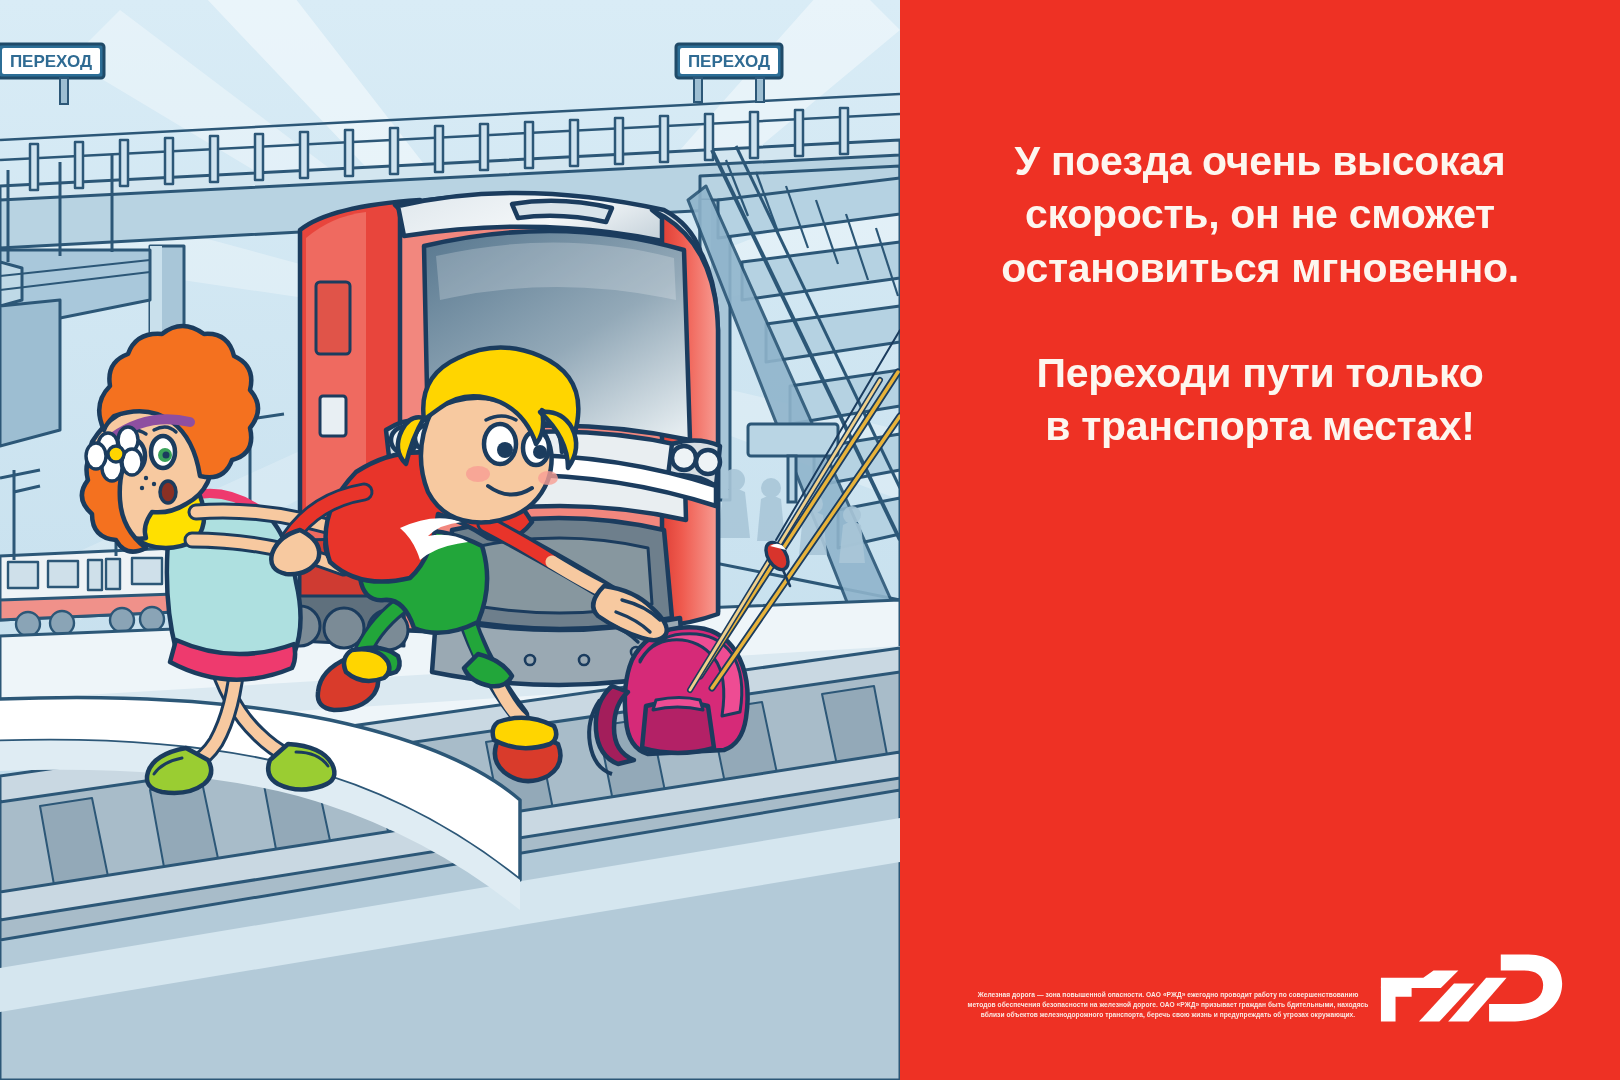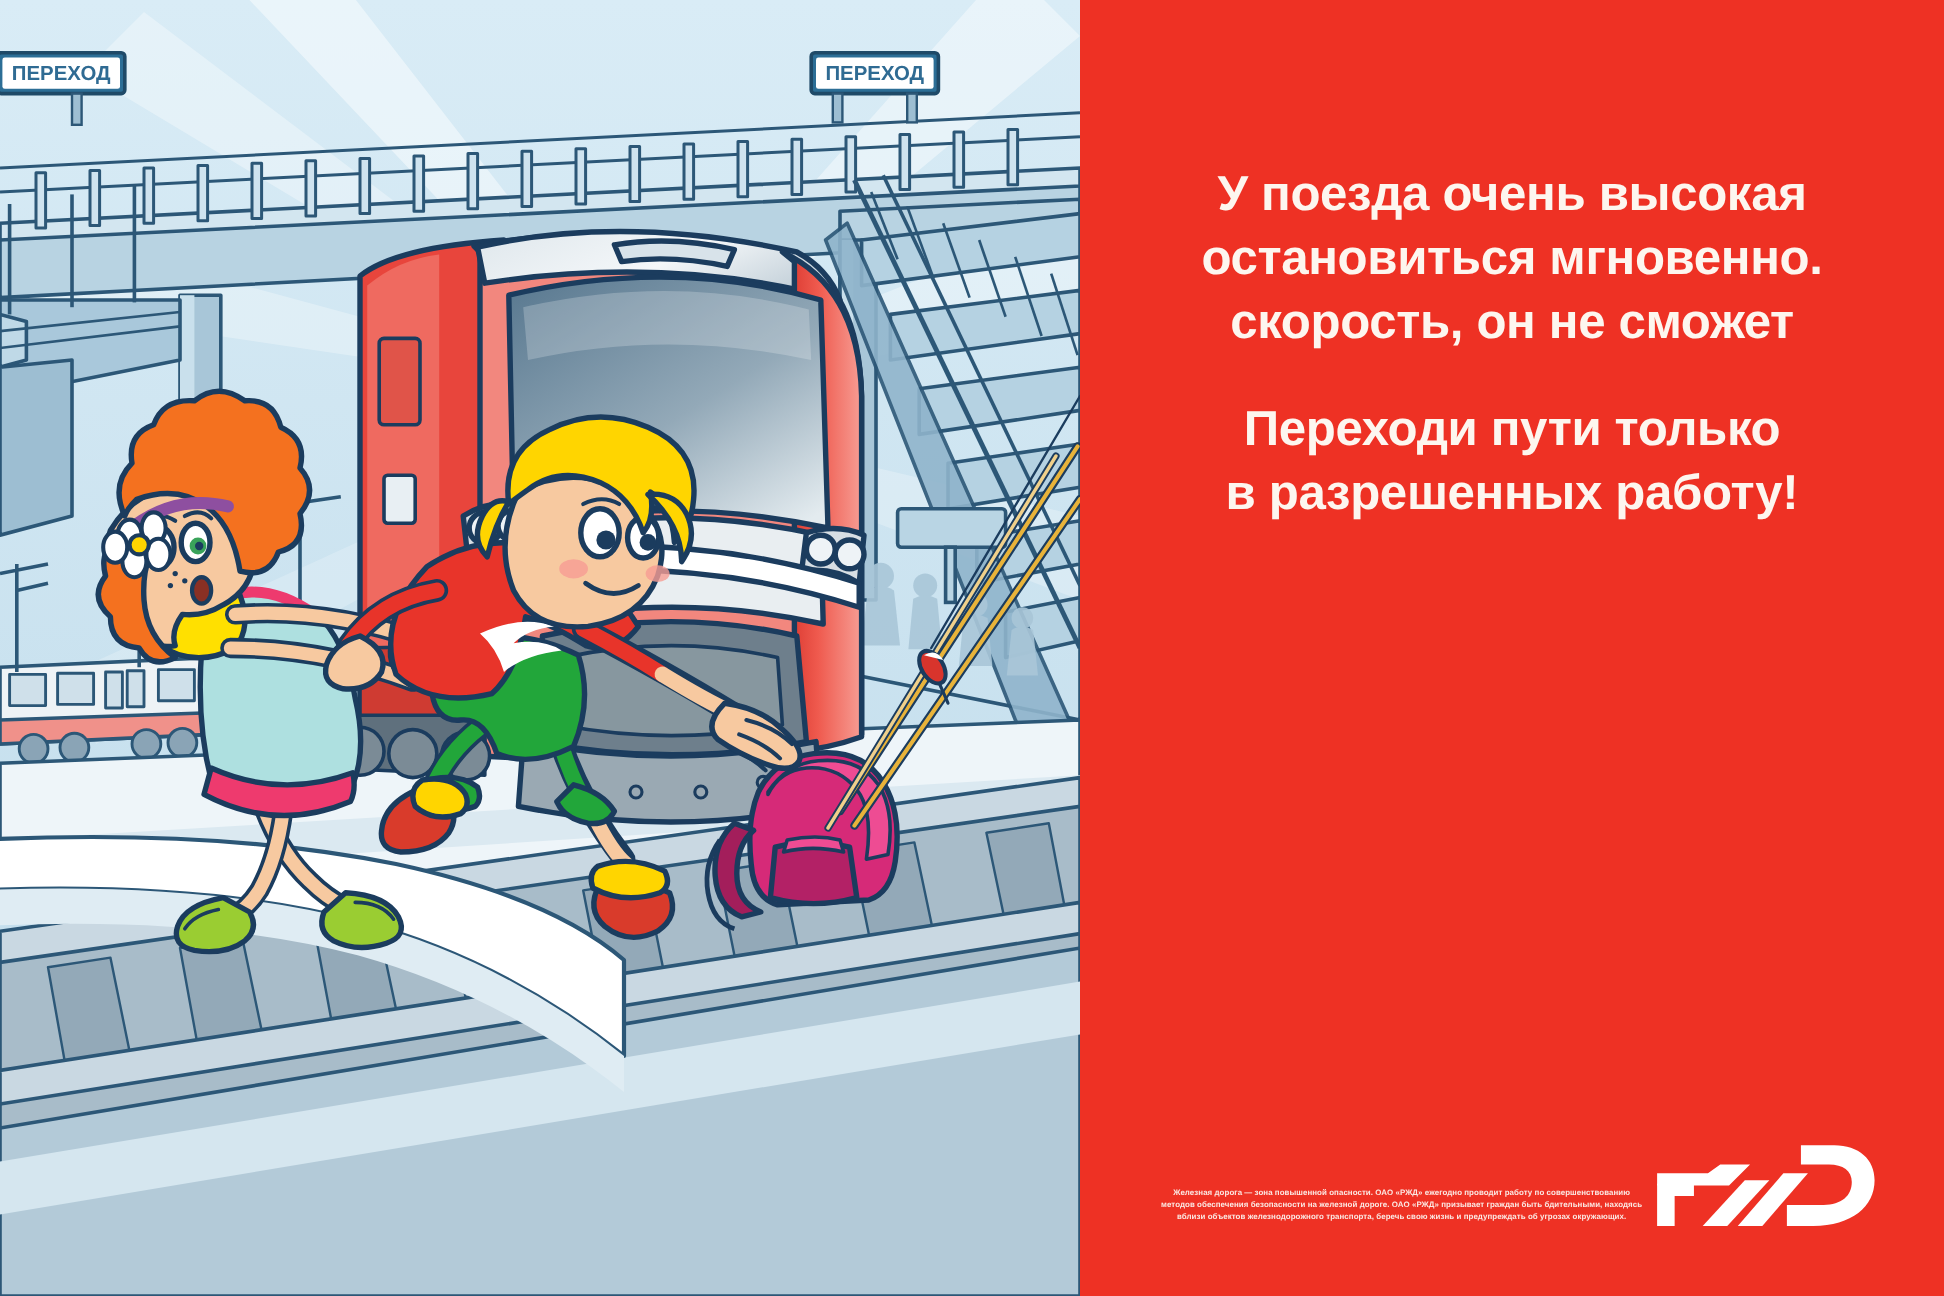--- a/index.html
+++ b/index.html
@@ -23,21 +23,21 @@
     position:relative; width:720px; height:1080px;
     background:#ee3124;
     padding-left:44px;
   }
   .headline {
     position:absolute; left:60px; top:135px; width:600px;
     color:#fdf6ef;
     font-size:41px; line-height:1.30;
     font-weight:bold; letter-spacing:-0.3px;
   }
-  .headline .para2 { margin-top:36px; display:block; }
+  .headline .para2 { margin-top:52px; display:block; }
   .headline .ln { display:block; white-space:nowrap; }
 
   .fineprint {
     position:absolute; left:58px; top:990px; width:420px;
     color:#fbe8e3; font-size:6.6px; line-height:1.55;
     letter-spacing:0.05px; font-weight:bold;
   }
   .fineprint .ln { display:block; }
 
   .rzd-logo { position:absolute; right:52px; bottom:55px; width:190px; height:74px; }
@@ -486,25 +486,25 @@
       </g>
 
       </g>
     </svg>
   </div>
 
   <div class="red-panel">
 
     <div class="headline">
       <span class="ln">У поезда очень высокая</span>
+      <span class="ln">скорость, он не сможет</span>
       <span class="ln">остановиться мгновенно.</span>
-      <span class="ln">скорость, он не сможет</span>
       <span class="para2">
         <span class="ln">Переходи пути только</span>
-        <span class="ln">в разрешенных работу!</span>
+        <span class="ln">в транспорта местах!</span>
       </span>
     </div>
 
     <div class="fineprint">
       <span class="ln">Железная дорога —  зона повышенной опасности. ОАО «РЖД» ежегодно проводит работу по совершенствованию</span>
       <span class="ln">методов обеспечения безопасности на железной дороге. ОАО «РЖД» призывает граждан быть бдительными, находясь</span>
       <span class="ln">вблизи объектов железнодорожного транспорта, беречь свою жизнь и предупреждать об угрозах окружающих.</span>
     </div>
 
     <div class="rzd-logo">

